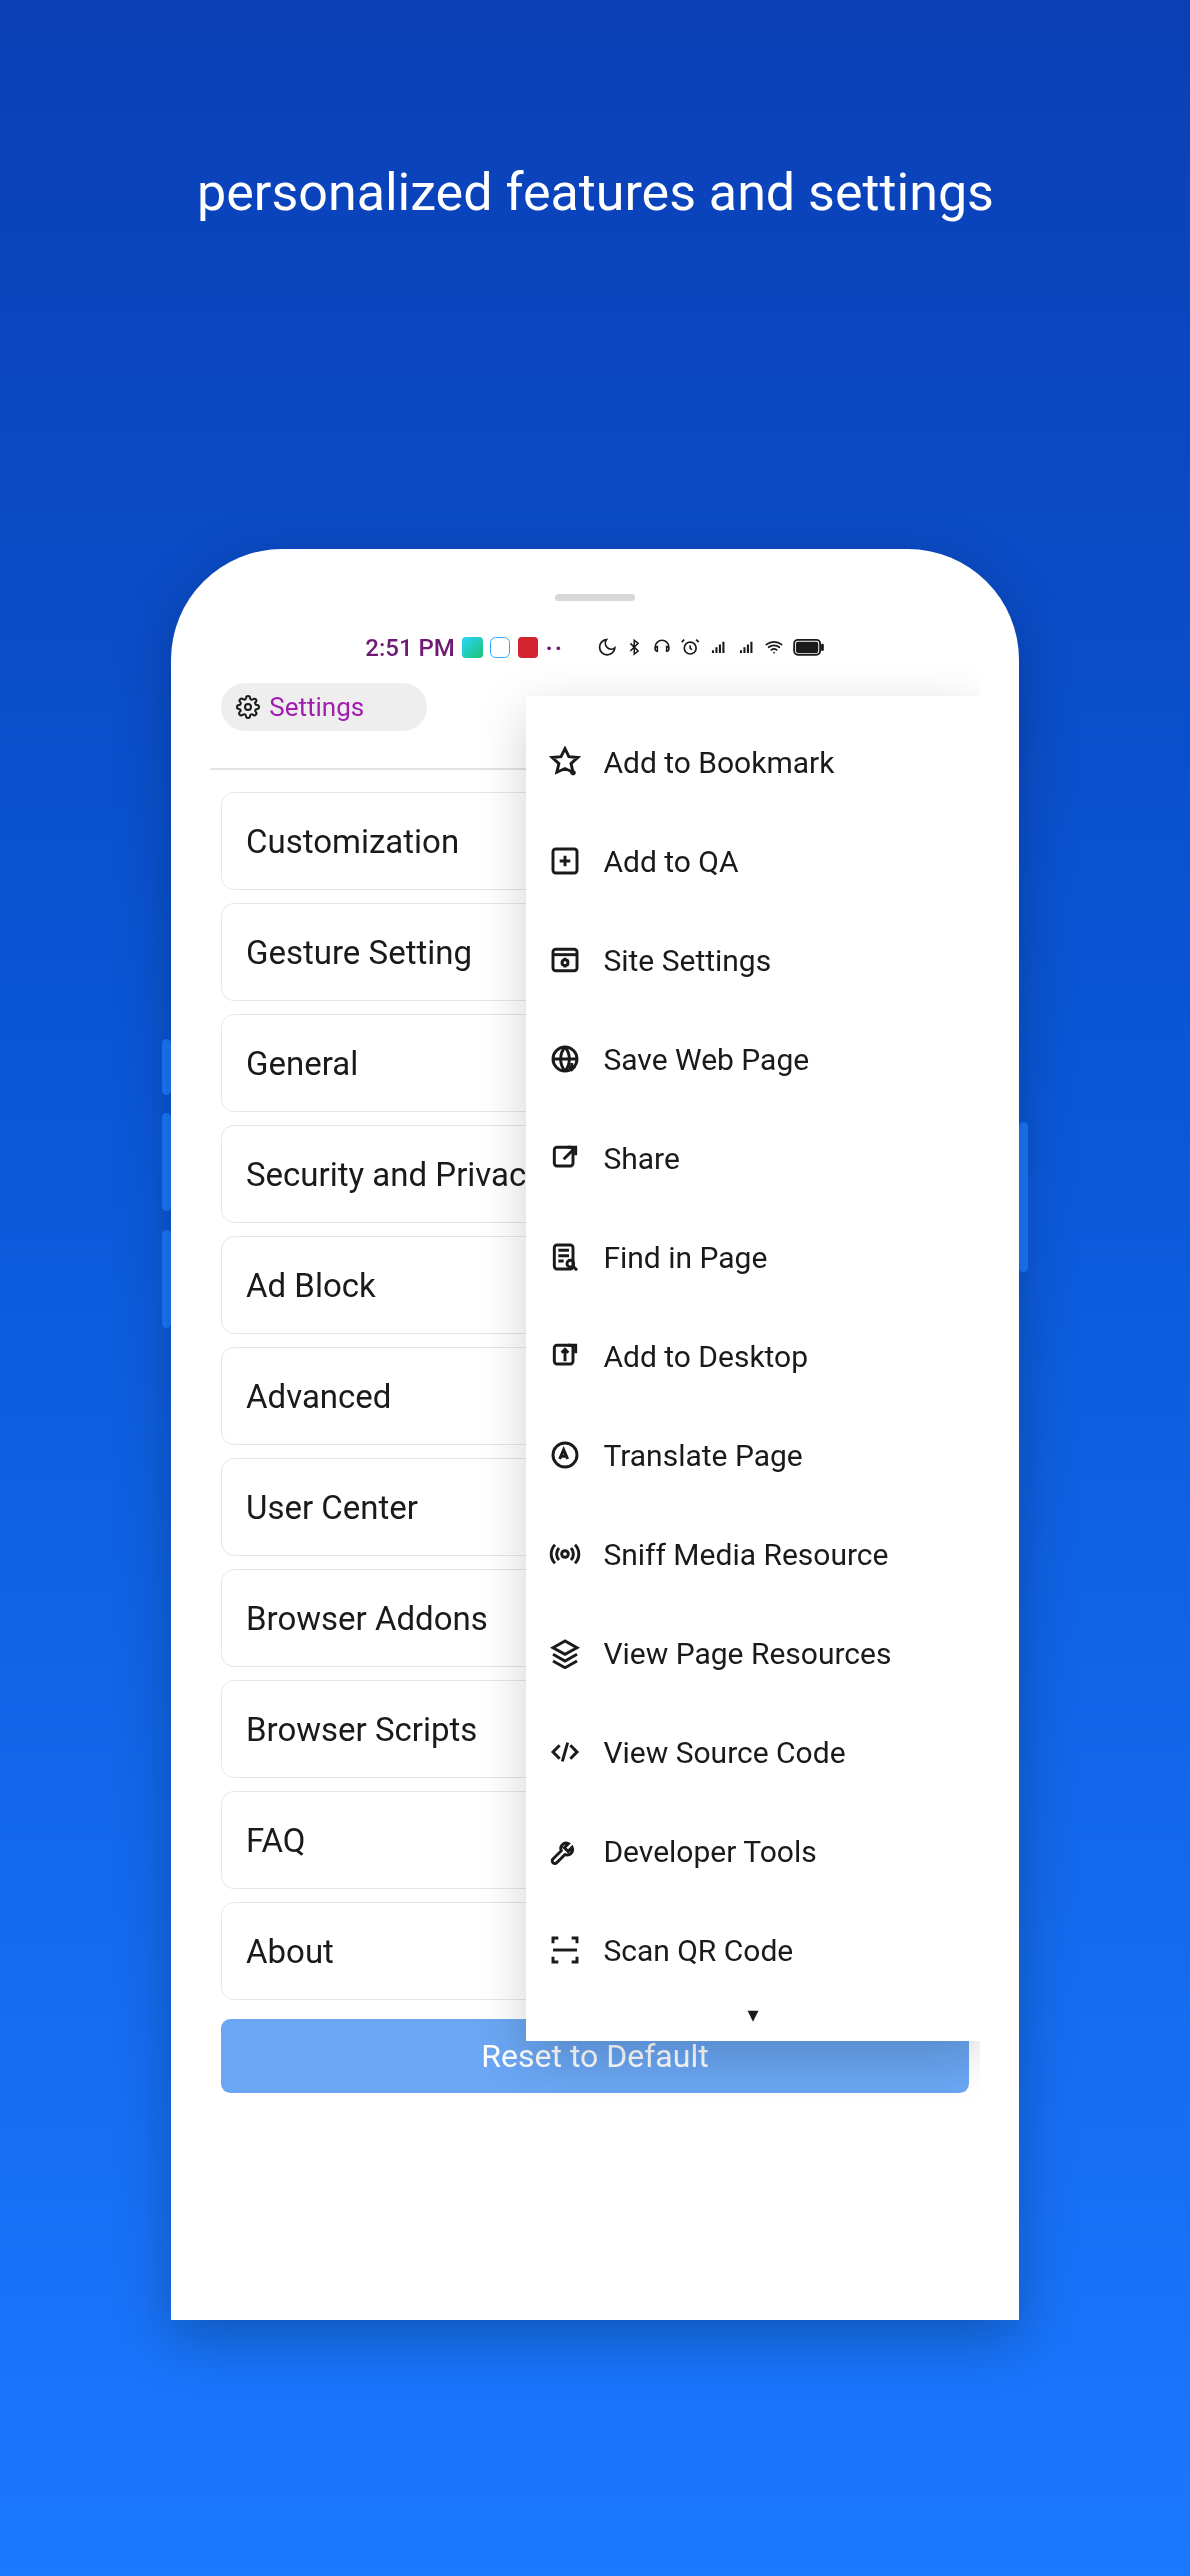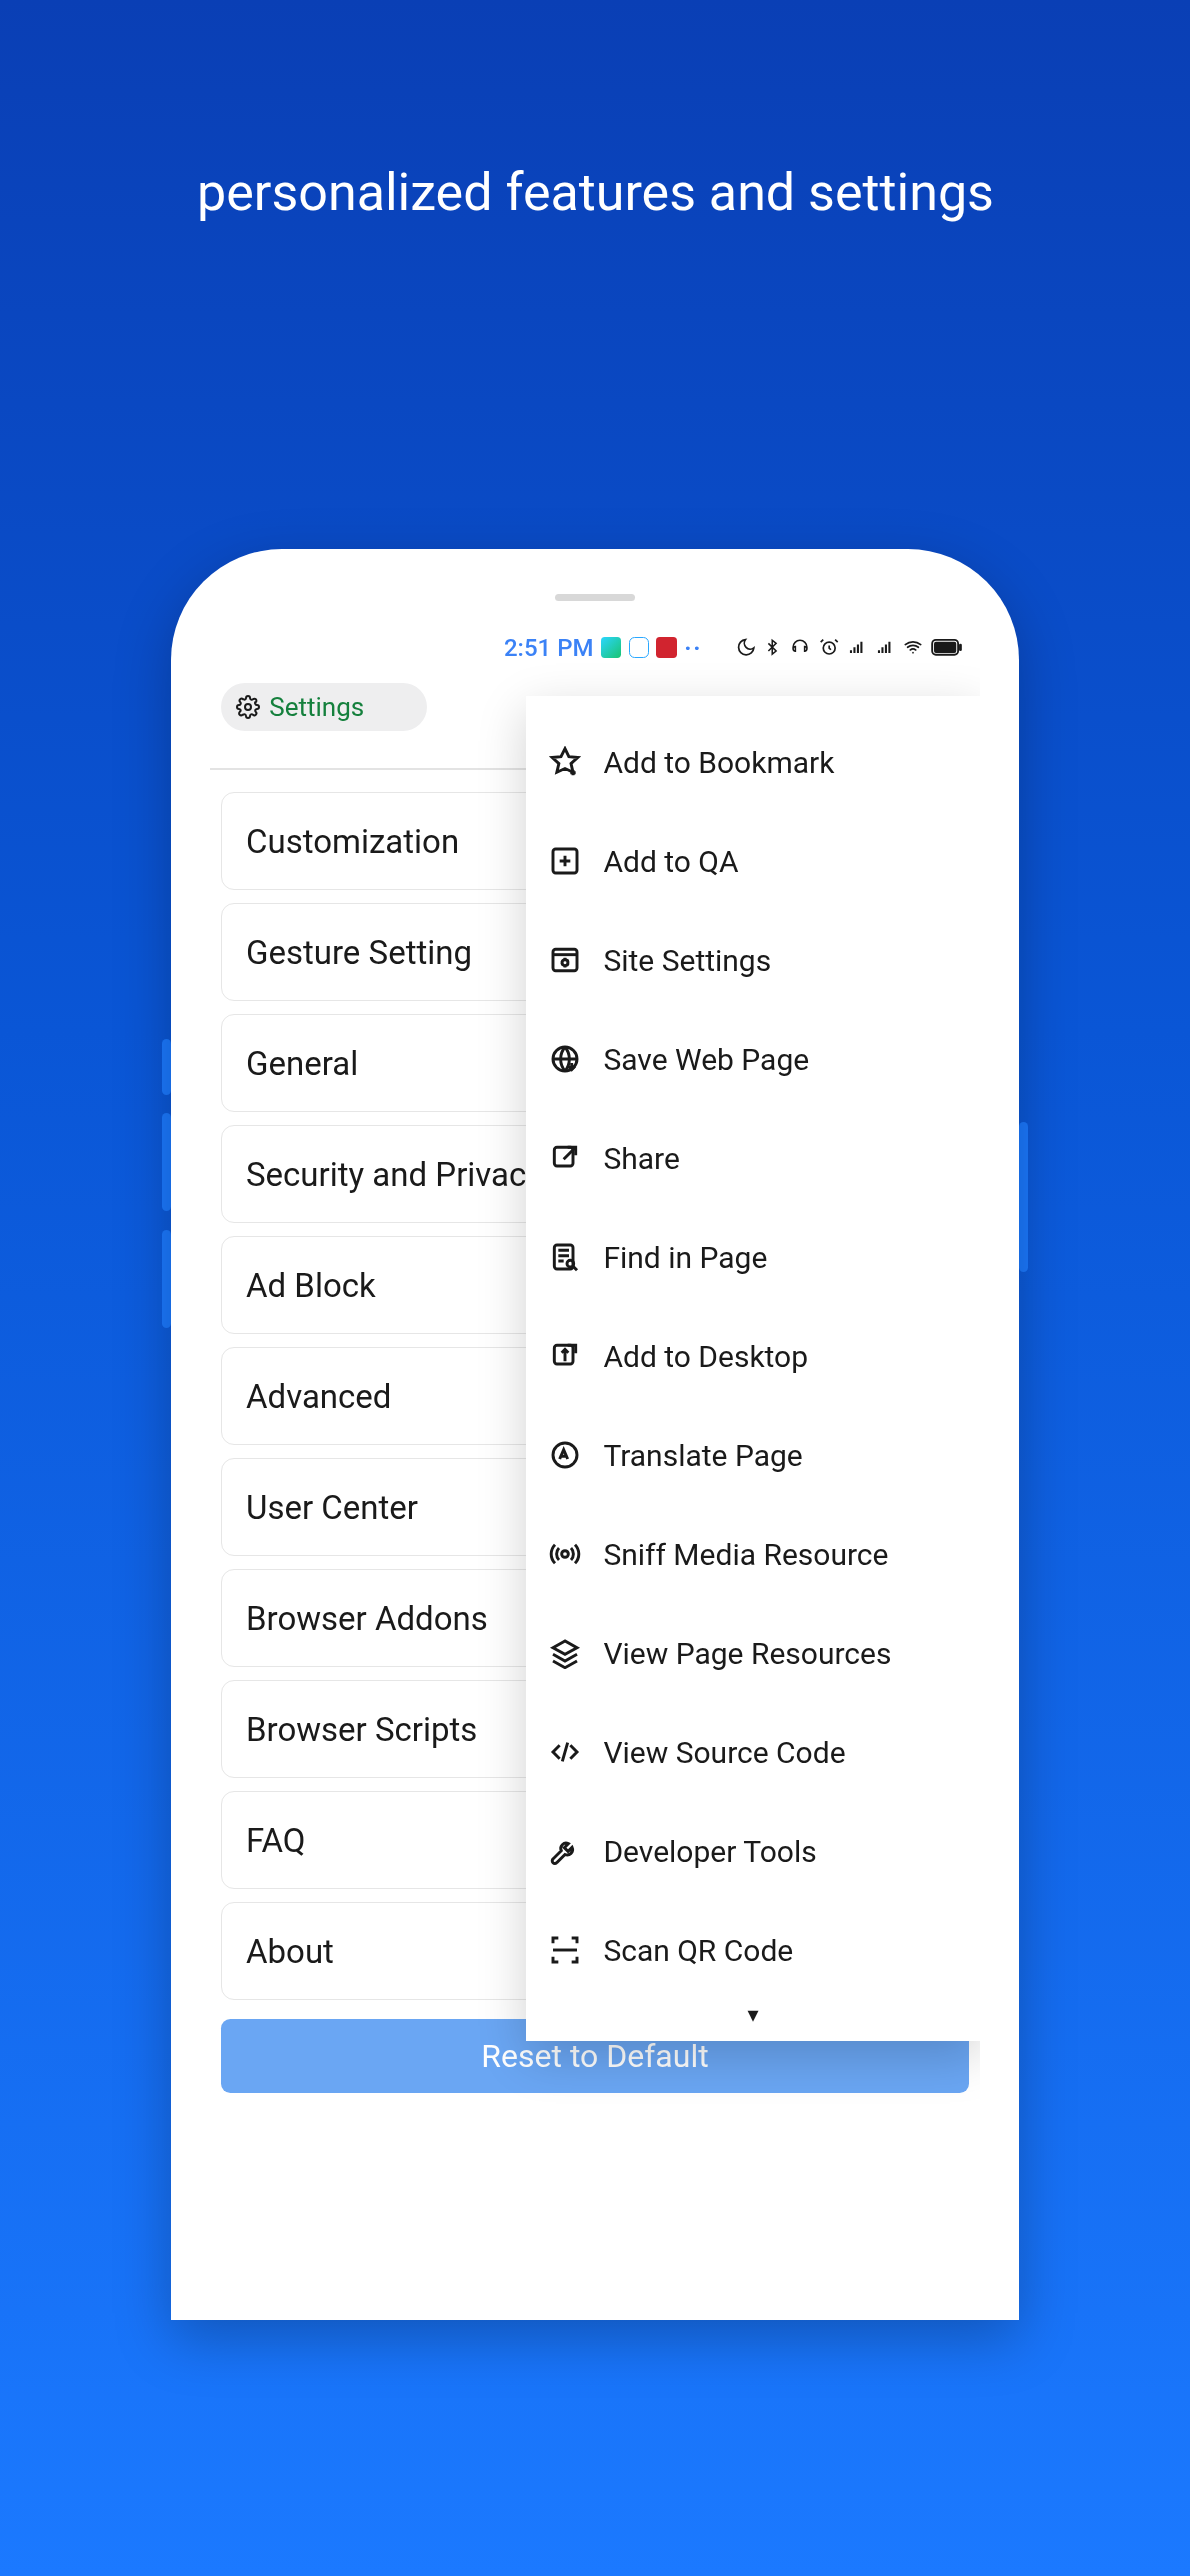--- a/index.html
+++ b/index.html
@@ -70,26 +70,26 @@
     right: 39px;
     bottom: 0;
     background: #ffffff;
     overflow: hidden;
   }
 
   
   .statusbar {
     display: flex;
     align-items: center;
-    justify-content: flex-end;
+    justify-content: center;
     height: 57px;
     padding: 0 16.7px;
     font-size: 24px;
     font-weight: 500;
-    color: #3b82f6;
+    color: #701a75;
     gap: 33px;
   }
   .sb-left { display: flex; align-items: center; gap: 7.4px; }
   .sb-right { display: flex; align-items: center; gap: 7.4px; }
   .sb-ic { display: inline-flex; align-items: center; justify-content: center; }
   .sb-ic svg { display: block; }
   .sb-app1 { width: 20.4px; height: 20.4px; background: linear-gradient(135deg,#2bd6ff,#19c471); border-radius: 3.7px; }
   .sb-app2 { width: 20.4px; height: 20.4px; border: 1.9px solid #2aa8ff; border-radius: 5.6px; }
   .sb-app3 { width: 20.4px; height: 20.4px; background: #d1242f; border-radius: 3.7px; color:#fff; font-size:9.3px; display:flex; align-items:center; justify-content:center; }
   .sb-dots { letter-spacing: 1.9px; font-weight: 700; }
@@ -99,21 +99,21 @@
     margin: 7.4px 11px 37px 11px;
     width: 206px;
     height: 48px;
     border-radius: 24px;
     background: #eeeeef;
     display: flex;
     align-items: center;
     gap: 9.3px;
     padding: 4px 15px;
     font-size: 26px;
-    color: #15803d;
+    color: #a21caf;
   }
 
   .divider {
     height: 1.9px;
     background: #e3e3e3;
     margin: 0;
   }
 
   
   .settings-list {

